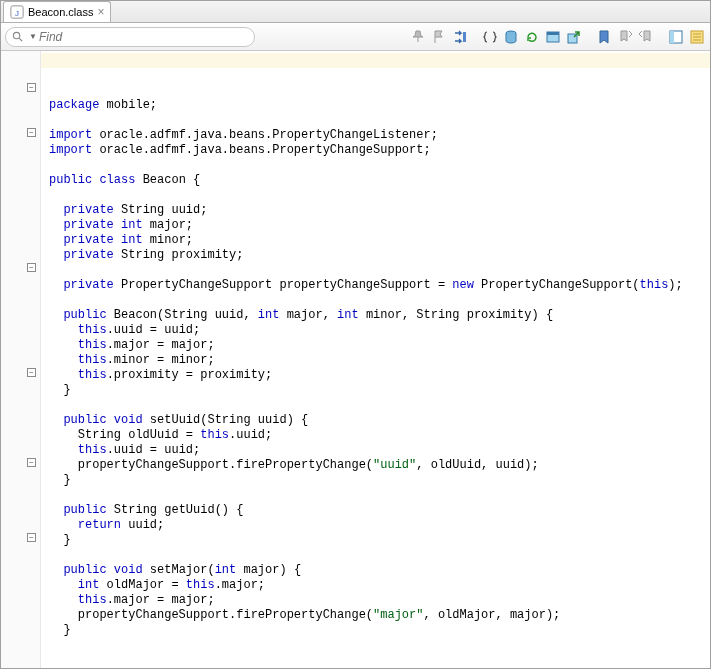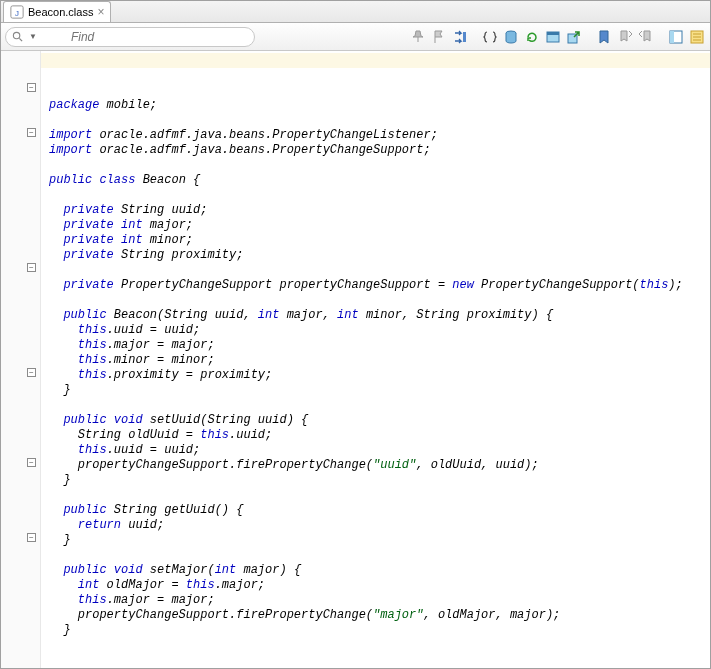--- a/index.html
+++ b/index.html
@@ -5,32 +5,32 @@
   * { box-sizing: border-box; }
   body { margin:0; padding:0; font-family:"Segoe UI",Tahoma,sans-serif; font-size:12px; background:#fff; width:711px; height:669px; overflow:hidden; border:1px solid #a0a0a0; }
   .tabbar { display:flex; align-items:center; background:linear-gradient(#f4f4f4,#e8e8e8); border-bottom:1px solid #b0b0b0; height:22px; padding:0 2px; }
   .tab { display:flex; align-items:center; gap:4px; background:#fff; border:1px solid #b0b0b0; border-bottom:none; border-radius:3px 3px 0 0; padding:2px 6px; font-size:11px; height:100%; }
   .tab .jicon { width:14px; height:14px; }
   .tab .close { color:#888; font-size:12px; line-height:1; }
   .toolbar { display:flex; align-items:center; height:28px; background:linear-gradient(#fefefe,#f0f0f0); border-bottom:1px solid #c8c8c8; padding:0 4px; gap:4px; }
   .search-wrap { display:flex; align-items:center; background:#fff; border:1px solid #c8c8c8; border-radius:10px; height:20px; padding:0 6px; width:250px; }
   .search-icon { color:#888; font-size:12px; margin-right:4px; display:inline-flex; }
   .drop { color:#666; font-size:8px; margin-left:2px; }
-  .search-input { border:0; outline:0; font-size:12px; flex:1 1 auto; color:#999; background:transparent; font-style:italic;margin-left:32px; }
+  .search-input { border:0; outline:0; font-size:12px; flex:1 1 auto; color:#999; background:transparent; font-style:italic; }
   .spacer { flex:1 1 auto; }
   .tb-icons { display:flex; align-items:center; gap:3px; }
   .tb-btn { width:18px; height:18px; display:flex; align-items:center; justify-content:center; border-radius:2px; }
   .tb-btn svg { width:16px; height:16px; }
   .sep { width:6px; }
   .editor { display:flex; height:calc(100% - 50px); background:#fff; font-family:"Courier New",monospace; font-size:12px; line-height:15px; }
   .gutter { width:40px; border-right:1px solid #e8e8e8; background:#fafafa; position:relative; }
   .fold { position:absolute; right:4px; width:9px; height:9px; border:1px solid #8a8a8a; background:#fff; font-size:8px; line-height:7px; text-align:center; color:#555; cursor:pointer; }
   .code { padding:2px 0 0 8px; white-space:pre; flex:1; position:relative; }
   .hl-line { position:absolute; left:0; right:0; height:15px; background:#fdf8e4; z-index:0; }
-  .code-inner { position:relative; z-index:1;font-style:italic; }
+  .code-inner { position:relative; z-index:1; }
   .kw { color:#0000c0; }
   .str { color:#006010; }
 </style>
 </head>
 <body>
 
 <div class="tabbar">
   <div class="tab">
     <svg class="jicon" viewBox="0 0 16 16">
         <rect x="1" y="1" width="14" height="14" rx="2" fill="#fff" stroke="#888"></rect>

